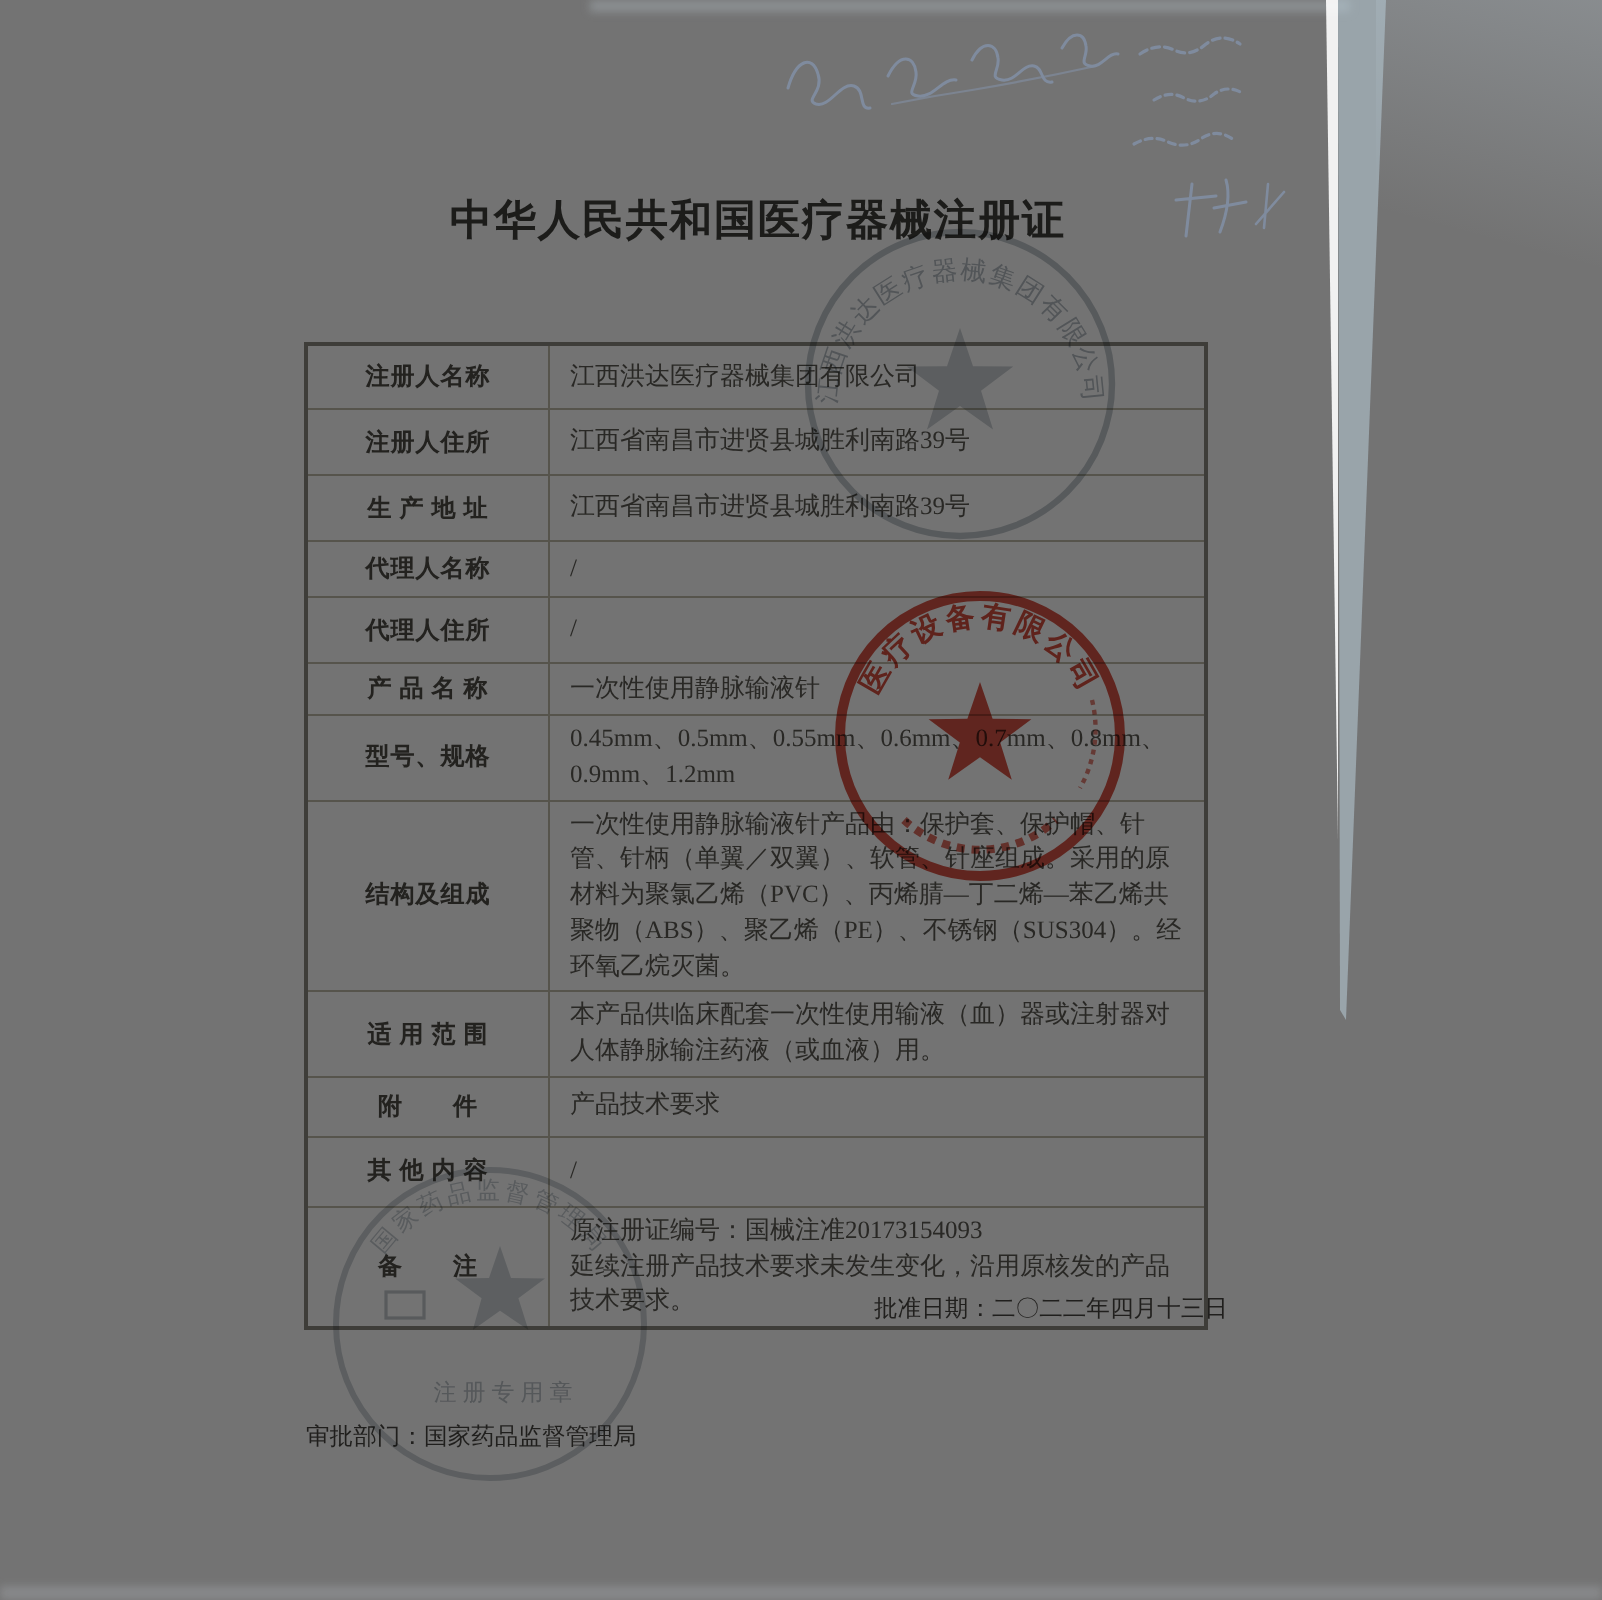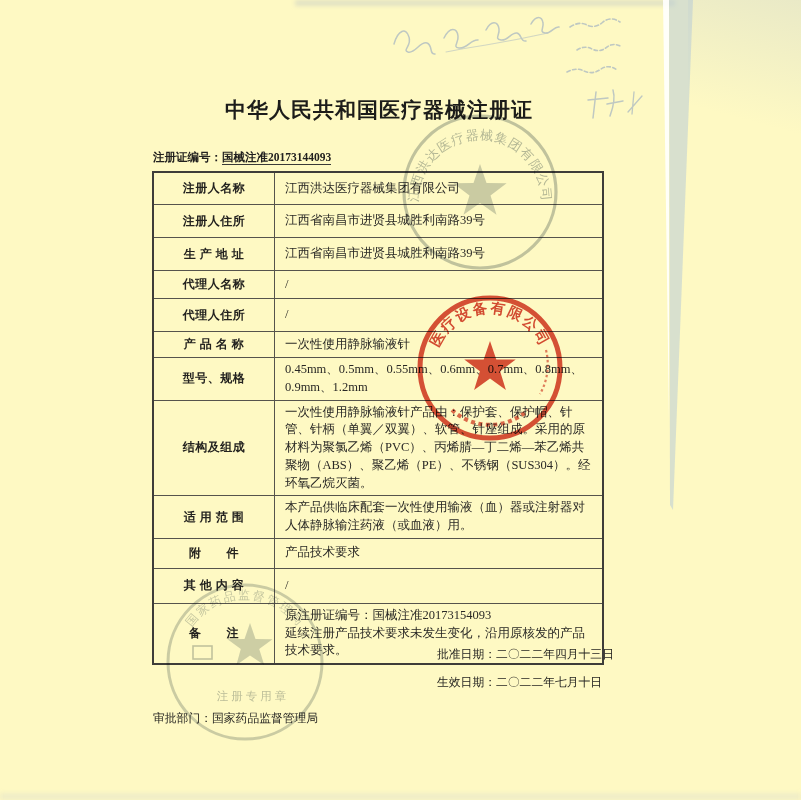--- a/index.html
+++ b/index.html
@@ -1,18 +1,18 @@
 <!DOCTYPE html>
 <html><head>
 <meta charset="utf-8">
 <style>
   html,body{margin:0;padding:0;}
   body{width:801px;height:800px;overflow:hidden;background:#ffffff;
        font-family:"Liberation Serif","DejaVu Serif",serif;}
-  .page{position:relative;width:801px;height:800px;background:#fef9c3;overflow:hidden;}
+  .page{position:relative;width:801px;height:800px;background:#737373;overflow:hidden;}
 
   
   .top-edge-shadow{position:absolute;left:295px;top:0;width:380px;height:6px;
        background:rgba(178,190,198,.38);filter:blur(2px);}
   .crease-svg{position:absolute;left:655px;top:0;width:50px;height:530px;}
   .corner-tint{position:absolute;left:688px;top:0;width:113px;height:150px;
        background:linear-gradient(195deg,rgba(186,198,207,.30),rgba(186,198,207,0) 75%);}
   .bottom-edge-shadow{position:absolute;left:0;bottom:0;width:801px;height:7px;
        background:rgba(198,204,210,.25);filter:blur(2px);}
 
@@ -73,23 +73,20 @@
       <path d="M446,52 q20,-4 40,-7 q30,-5 62,-12" stroke-width="1.1" opacity="0.7"></path>
       <path d="M570,27 q9,-6 17,-2 q8,4 16,-3 q8,-6 17,0" stroke-dasharray="4 2.5" stroke-width="1.6"></path>
       <path d="M577,50 q8,-5 15,-1 q8,4 15,-2 q7,-5 15,0" stroke-dasharray="3.5 2.5" stroke-width="1.6"></path>
       <path d="M567,72 q9,-5 17,-1 q9,4 17,-2 q8,-5 16,1" stroke-dasharray="3.5 2.5" stroke-width="1.6"></path>
       <path d="M596,92 l-3,26 M588,100 l20,-2 M613,90 q3,10 -3,26 M607,104 l16,-3"></path>
       <path d="M634,92 l-2,22 M628,112 l14,-16" stroke-width="1.3"></path>
     </g>
   </svg>
 
   <div class="title">中华人民共和国医疗器械注册证</div>
-  <div class="certline">
-    <span>注册证编号：</span><span class="num">国械注准20173144093</span>
-  </div>
 
   <div class="table">
     <div class="trow h32">
       <div class="tlabel">注册人名称</div>
       <div class="tvalue">
           <span>江西洪达医疗器械集团有限公司</span>
         </div>
     </div>
     <div class="trow h33">
       <div class="tlabel">注册人住所</div>
@@ -156,21 +153,20 @@
       <div class="tvalue">
           <span>原注册证编号：国械注准20173154093
 延续注册产品技术要求未发生变化，沿用原核发的产品技术要求。</span>
         </div>
     </div>
   </div>
 
   <div class="approval">审批部门：国家药品监督管理局</div>
   <div class="dates">
     <div>批准日期：二〇二二年四月十三日</div>
-    <div>生效日期：二〇二二年七月十日</div>
   </div>
 
   <svg class="stamp stampA" viewBox="-85 -85 170 170">
     <circle r="76" fill="none" stroke="#8e99a2" stroke-width="3.2" opacity="0.55"></circle>
     <polygon points="0,-28 6.5,-8.9 26.6,-8.7 10.5,3.4 16.5,22.7 0,11 -16.5,22.7 -10.5,3.4 -26.6,-8.7 -6.5,-8.9" fill="#98a2aa" opacity="0.5"></polygon>
     <path id="arcA" d="M -56,36 A 62 62 0 1 1 56,36" fill="none"></path>
     <text font-size="13" fill="#8e99a2" opacity="0.65" letter-spacing="1">
       <textPath href="#arcA" startOffset="50%" text-anchor="middle">江西洪达医疗器械集团有限公司</textPath>
     </text>
   </svg>

